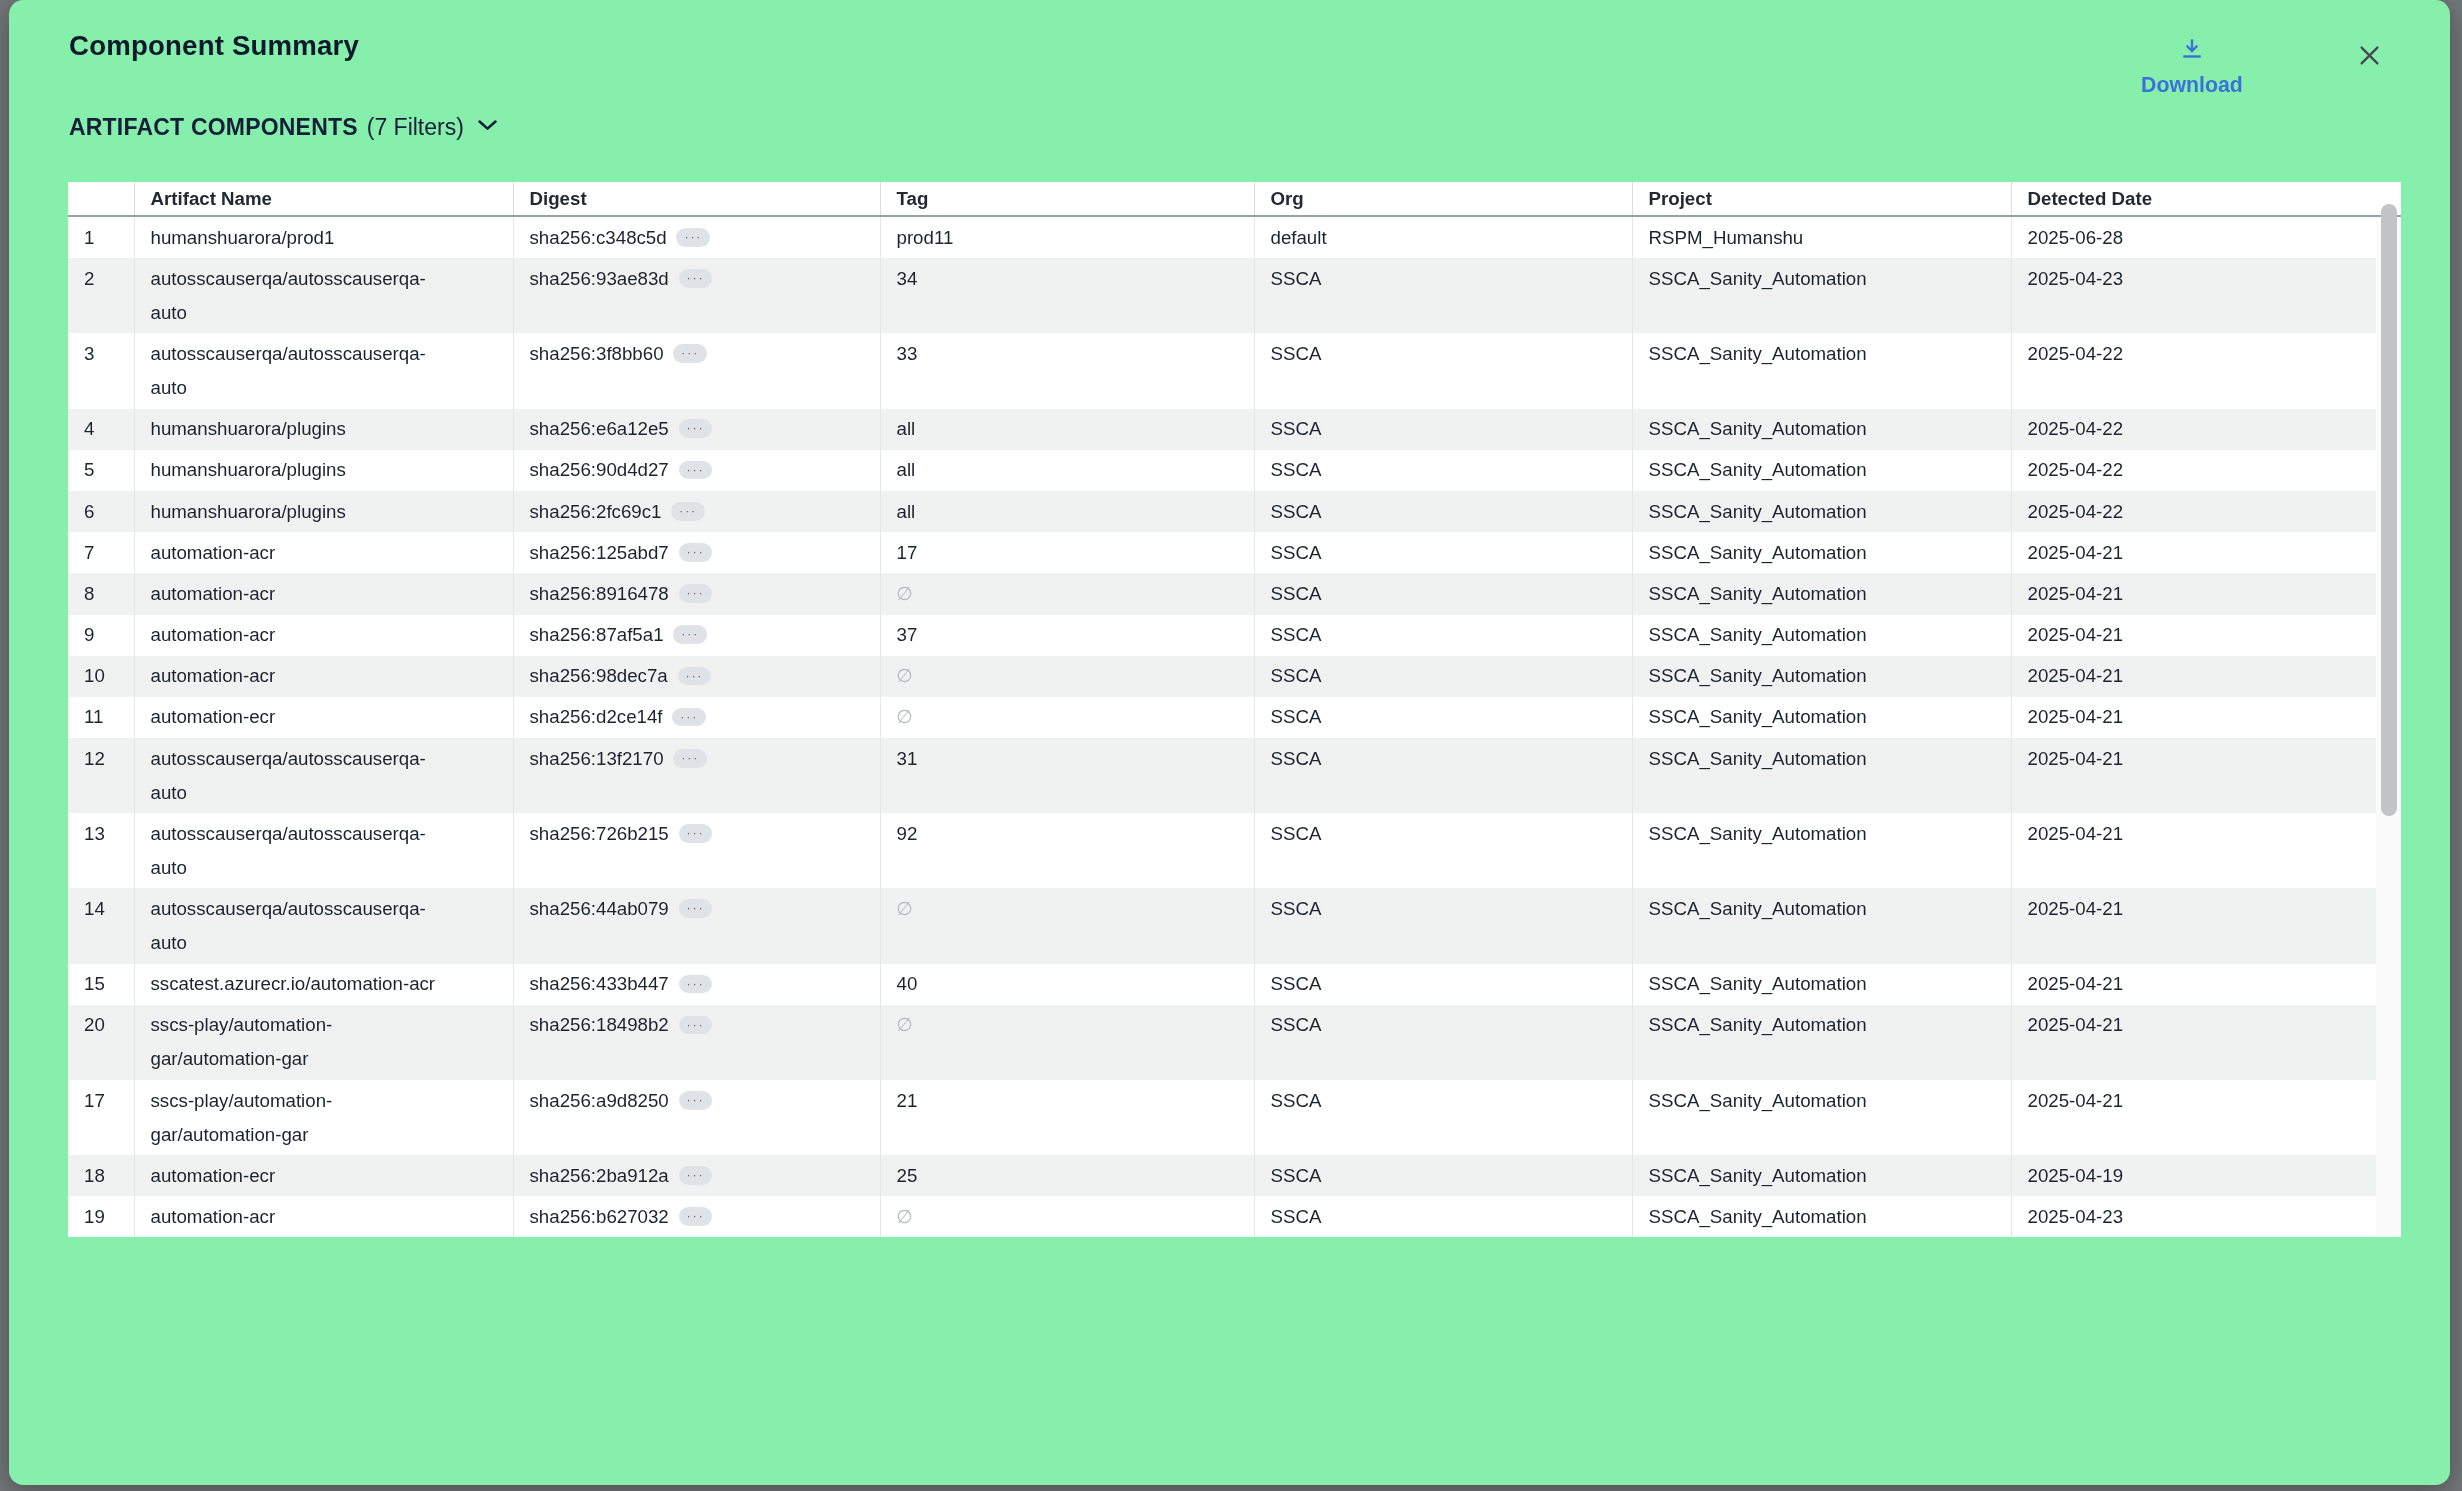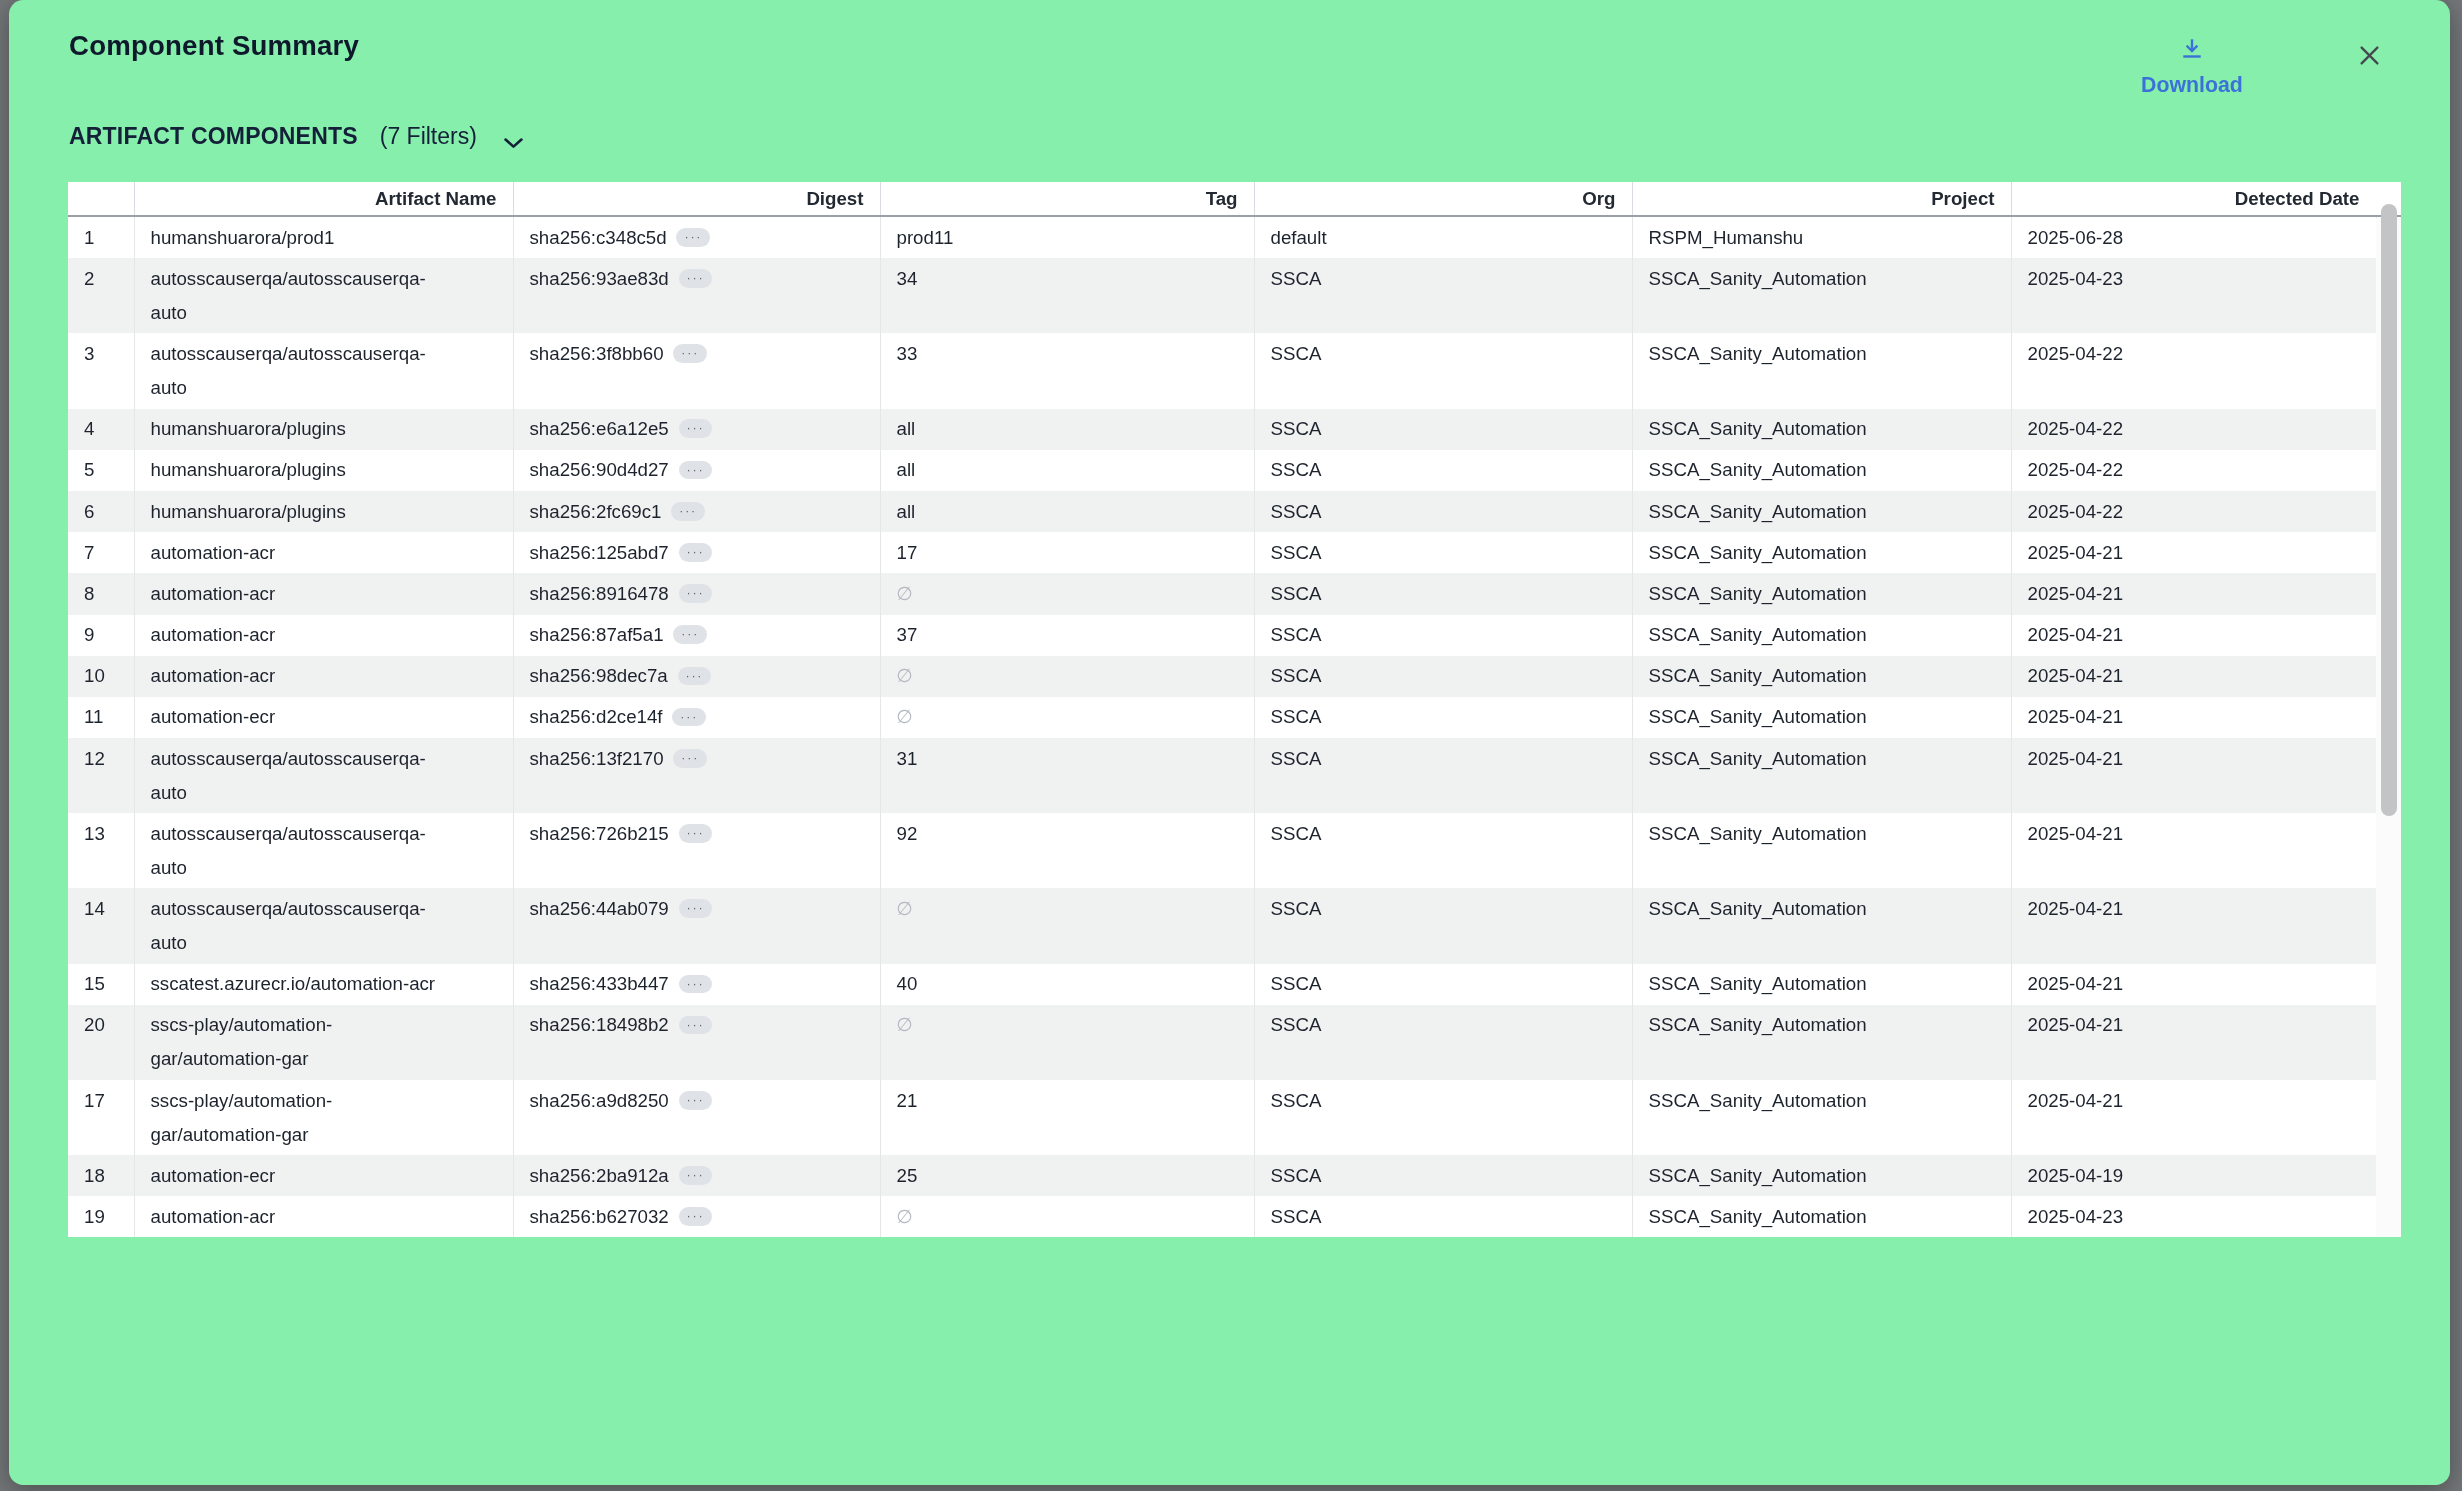--- a/index.html
+++ b/index.html
@@ -22,33 +22,33 @@
     position:absolute;left:2132px;top:37px;height:36px;
     display:flex;align-items:center;gap:11.6px;cursor:pointer;flex-direction:column;
   }
   .download-label{font-size:21.3px;font-weight:700;color:#3b72d8;}
   .close-btn{
     position:absolute;left:2341px;top:37px;width:39px;height:36px;
     display:flex;align-items:center;justify-content:center;cursor:pointer;
   }
   .section-hdr{
     position:absolute;left:60px;top:114px;height:36px;
-    display:flex;align-items:flex-end;gap:22px;color:#141f38;cursor:pointer;
+    display:flex;align-items:flex-start;gap:9px;color:#141f38;cursor:pointer;
   }
   .section-title{font-size:23px;font-weight:700;letter-spacing:0.2px;}
   .section-filters{font-size:23px;font-weight:400;}
   .section-hdr svg{margin-left:3.6px;margin-top:3.6px;}
 
   .table-wrap{
     position:absolute;left:59px;top:182px;width:2333px;height:1055px;
     background:#fff;overflow:hidden;
   }
   table{border-collapse:collapse;table-layout:fixed;width:2308px;font-size:18.7px;color:#1d232d;}
   thead th{
-    height:33px;font-weight:700;text-align:right;padding:0 16px;
+    height:33px;font-weight:700;text-align:left;padding:0 16px;
     color:#232932;background:#fff;vertical-align:middle;font-size:18.7px;
     border-bottom:2.7px solid #9ba0a6;overflow:hidden;white-space:nowrap;
   }
   thead th:not(:first-child){border-left:0.9px solid #d8dbdf;}
   thead th:last-child{border-right:0.9px solid #d8dbdf;}
   tbody td{
     vertical-align:top;padding:3.6px 16px;line-height:34px;overflow:hidden;
   }
   tbody td:not(:first-child){border-left:0.9px solid #e4e7ea;}
   tbody td:last-child{border-right:0.9px solid #e4e7ea;margin-left:12px;}

